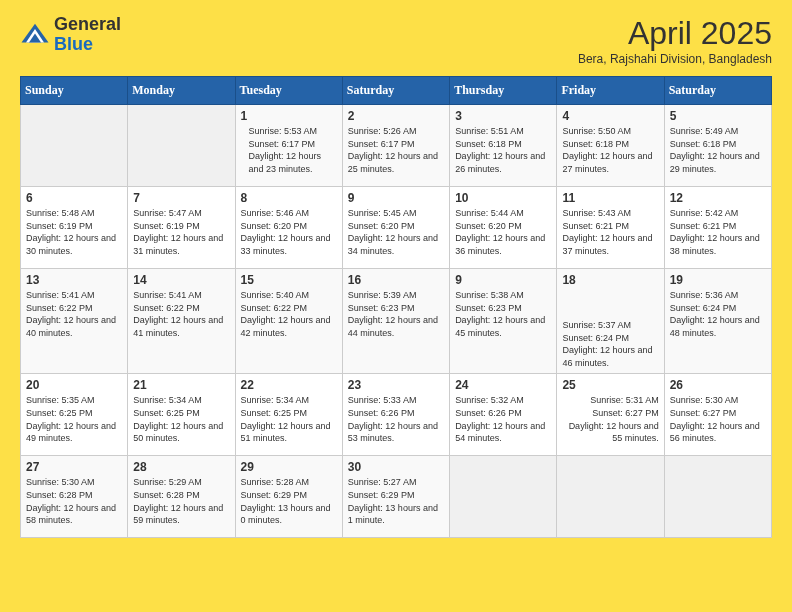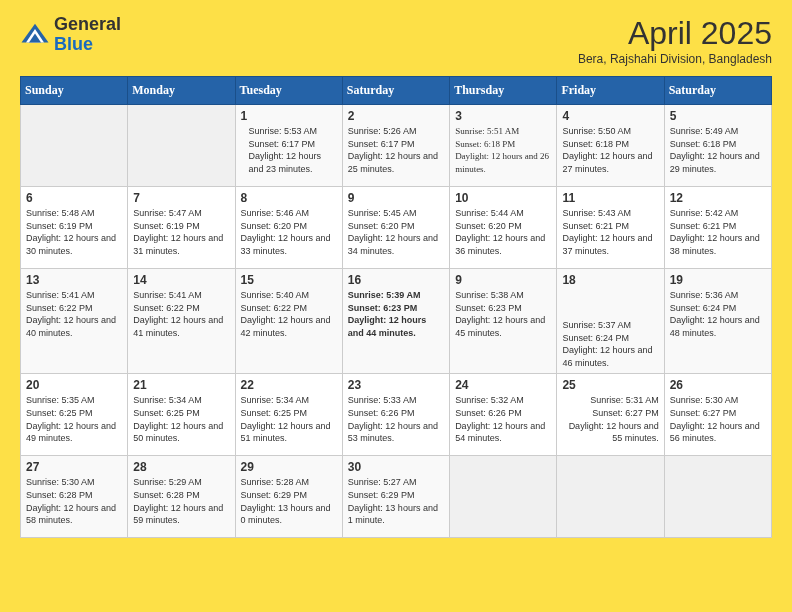--- a/index.html
+++ b/index.html
@@ -145,21 +145,21 @@
 Daylight: 12 hours and 23 minutes.</div>
           </td>
           <td>
             <span class="day-number">2</span>
             <div class="day-info" style="white-space: pre-line;">Sunrise: 5:26 AM
 Sunset: 6:17 PM
 Daylight: 12 hours and 25 minutes.</div>
           </td>
           <td>
             <span class="day-number">3</span>
-            <div class="day-info" style="white-space: pre-line; font-family: Liberation Serif, serif;">Sunrise: 5:51 AM
+            <div class="day-info" style="white-space: pre-line;">Sunrise: 5:51 AM
 Sunset: 6:18 PM
 Daylight: 12 hours and 26 minutes.</div>
           </td>
           <td>
             <span class="day-number">4</span>
             <div class="day-info" style="white-space: pre-line;">Sunrise: 5:50 AM
 Sunset: 6:18 PM
 Daylight: 12 hours and 27 minutes.</div>
           </td>
           <td>
@@ -227,21 +227,21 @@
 Daylight: 12 hours and 41 minutes.</div>
           </td>
           <td>
             <span class="day-number">15</span>
             <div class="day-info" style="white-space: pre-line;">Sunrise: 5:40 AM
 Sunset: 6:22 PM
 Daylight: 12 hours and 42 minutes.</div>
           </td>
           <td>
             <span class="day-number">16</span>
-            <div class="day-info" style="white-space: pre-line; font-weight: bold;">Sunrise: 5:39 AM
+            <div class="day-info" style="white-space: pre-line;">Sunrise: 5:39 AM
 Sunset: 6:23 PM
 Daylight: 12 hours and 44 minutes.</div>
           </td>
           <td>
             <span class="day-number">9</span>
             <div class="day-info" style="white-space: pre-line;">Sunrise: 5:38 AM
 Sunset: 6:23 PM
 Daylight: 12 hours and 45 minutes.</div>
           </td>
           <td>

